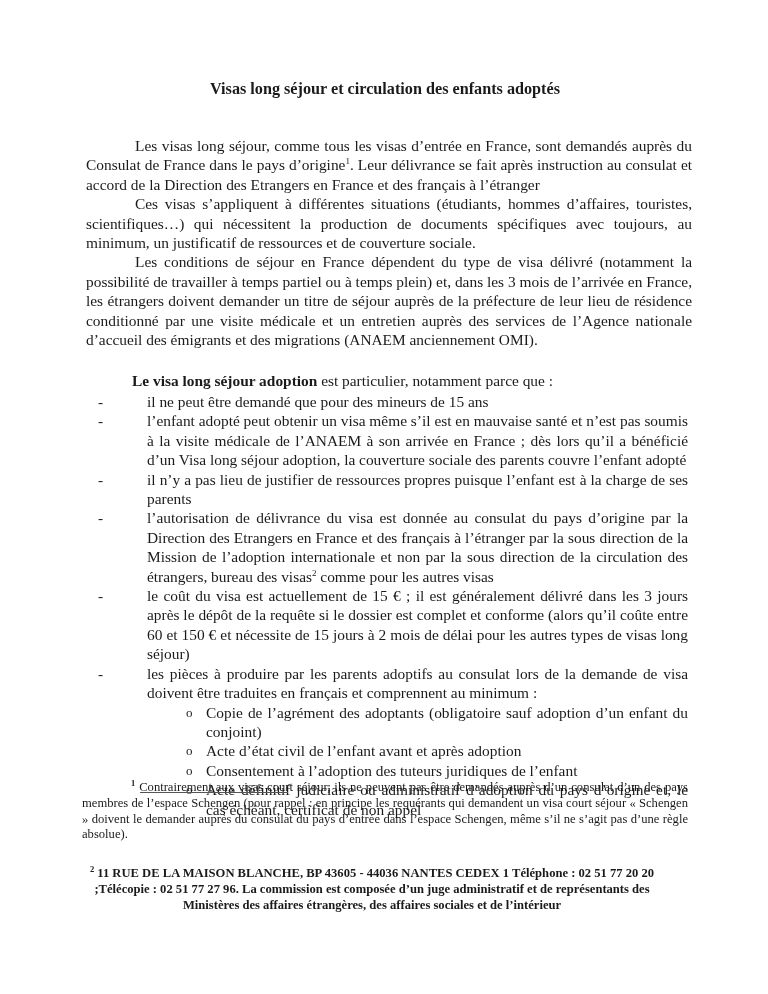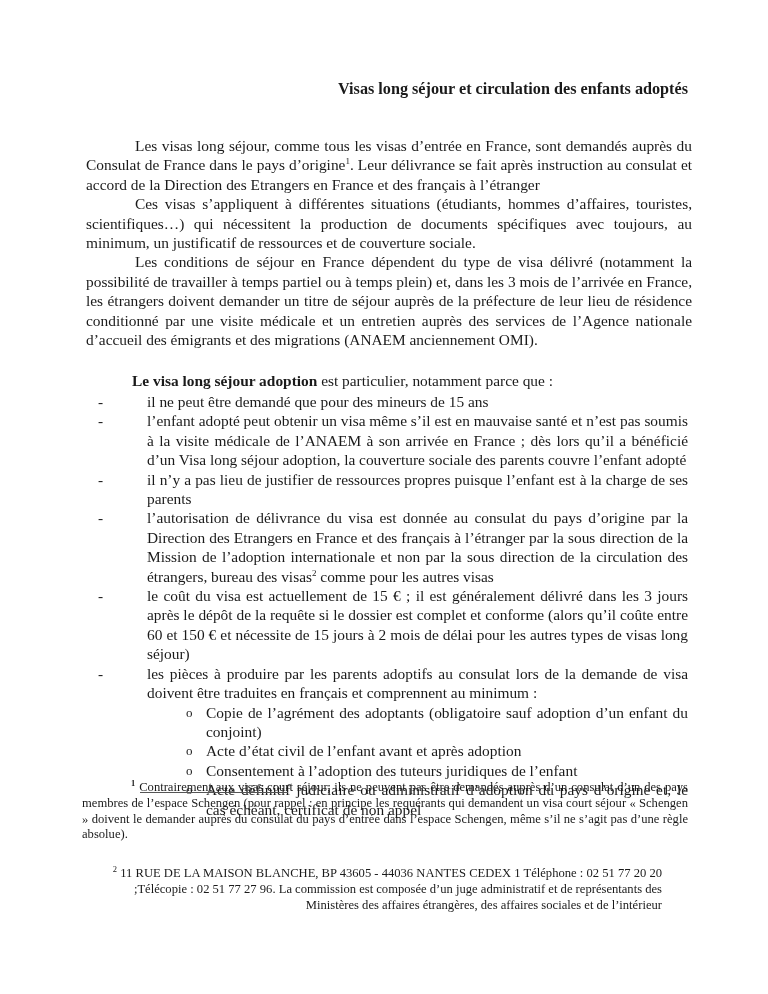--- a/index.html
+++ b/index.html
@@ -1,36 +1,36 @@
 <!DOCTYPE html>
 <html><head>
 <meta charset="utf-8">
 <style>
   html, body { margin: 0; padding: 0; background: #ffffff; }
   body { width: 768px; height: 994px; position: relative; overflow: hidden;
          font-family: "Liberation Serif", "DejaVu Serif", serif; color: #1a1a1a; }
   .page { position: absolute; left: 82px; top: 0; width: 606px; }
-  .title { position: absolute; top: 80px; left: 0; width: 606px; text-align: right;
+  .title { position: absolute; top: 80px; left: 0; width: 606px; text-align: center;
            font-weight: bold; font-size: 16.2px; }
   .body-text { font-size: 15.4px; line-height: 19.4px; text-align: justify; margin: 0; }
   .indent { text-indent: 49px; }
   #intro { position: absolute; top: 136px; left: 4px; width: 606px; }
   #adoption-heading { position: absolute; top: 371px; left: 50px; font-size: 15.4px; line-height: 19px; }
   #adoption-heading b { font-weight: bold; }
   ul.dash-list { position: absolute; top: 392px; left: 0; width: 606px; margin: 0; padding: 0; list-style: none; }
   ul.dash-list > li { position: relative; padding-left: 65px; font-size: 15.4px; line-height: 19.4px; text-align: justify; }
   ul.dash-list > li > .dash { position: absolute; left: 16px; top: 0; }
   ul.sub-list { list-style: none; margin: 0; padding: 0; }
   ul.sub-list > li { position: relative; padding-left: 59px; }
   ul.sub-list > li > .circ { position: absolute; left: 39px; top: 0; font-size: 13px; }
   sup { font-size: 9px; line-height: 0; vertical-align: 6px; }
   .fn-rule { position: absolute; top: 792px; left: 58px; width: 148px; height: 1px; background: #555; }
   .footnote { position: absolute; left: 0; width: 606px; font-size: 12.6px; line-height: 15.8px; text-align: justify; margin: 0; }
   #fn1 { top: 780px; text-indent: 49px; }
-  #fn2 { top: 866px; text-align: right; width: 580px; }
+  #fn2 { top: 866px; text-align: center; width: 580px; font-weight: bold; }
   .fn-mark { font-size: 8.5px; vertical-align: 5px; line-height: 0; }
   #fn1 .fn-mark { font-weight: bold; }
 </style>
 </head>
 <body>
 
 <div class="page">
 
   <div class="title">Visas long séjour et circulation des enfants adoptés</div>
 

